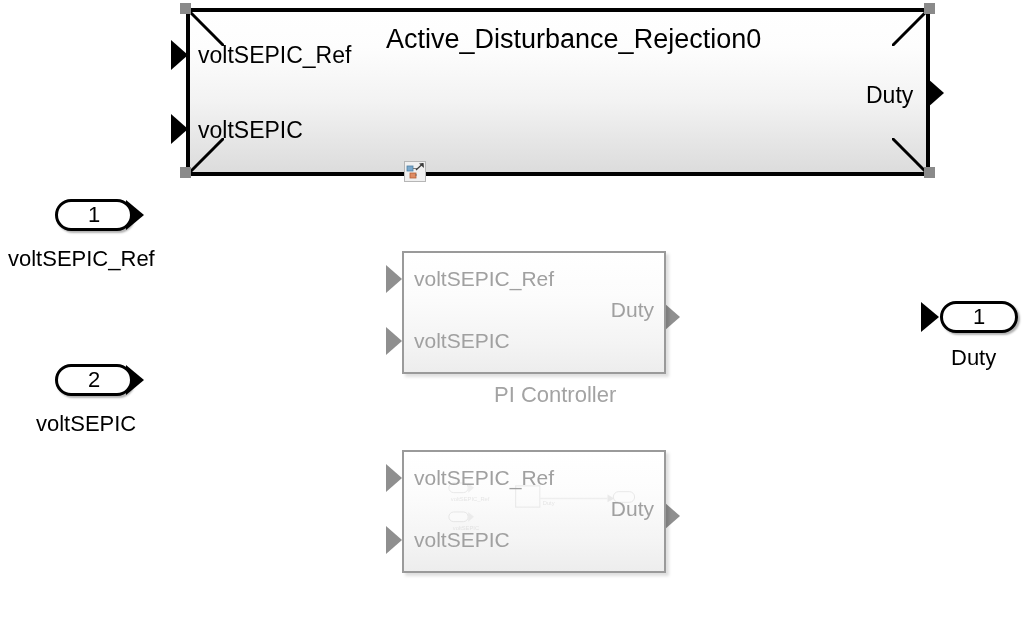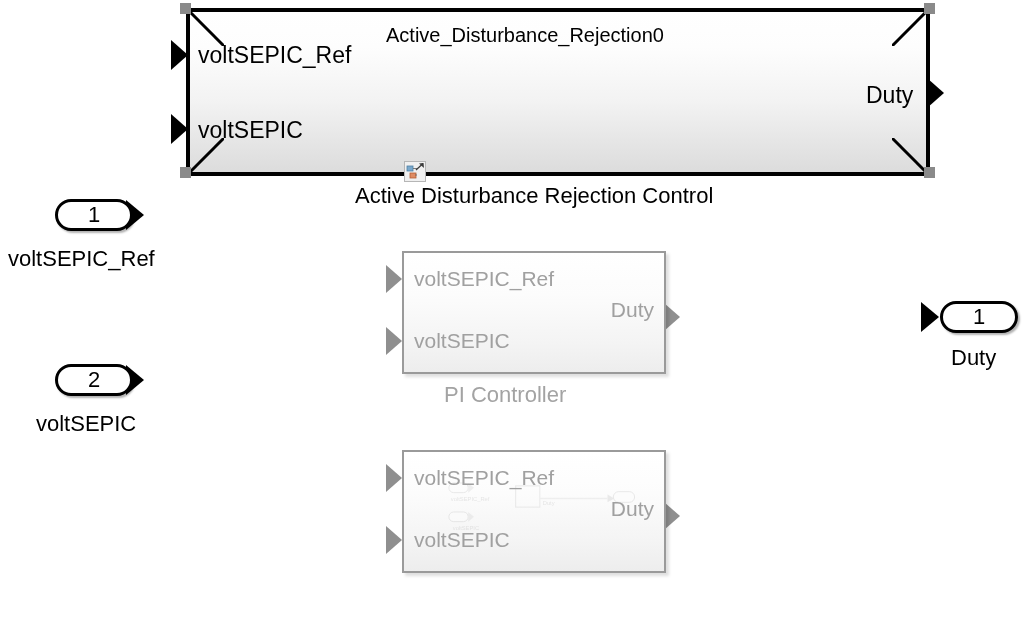--- a/index.html
+++ b/index.html
@@ -50,21 +50,21 @@
   }
   .sh-tl { left: 180px;  top: 3px; }
   .sh-tr { left: 924px;  top: 3px; }
   .sh-bl { left: 180px;  top: 167px; }
   .sh-br { left: 924px;  top: 167px; }
 
   .main-title {
     position: absolute;
     left: 386px;
     top: 24px;
-    font-size: 20px;
+    font-size: 27px;
     color: #000000;
     white-space: nowrap;
   }
   .main-port-label {
     position: absolute;
     font-size: 23px;
     color: #000000;
     white-space: nowrap;
   }
   .mpl-in1 { left: 198px; top: 42px; }
@@ -187,21 +187,21 @@
   .tg-in1-pi { left: 386px; top: 265px; }
   .tg-in2-pi { left: 386px; top: 327px; }
   .tg-out-pi { left: 664px; top: 303px; }
   .tg-in1-ol { left: 386px; top: 464px; }
   .tg-in2-ol { left: 386px; top: 526px; }
   .tg-out-ol { left: 664px; top: 502px; }
 
   .caption-grey {
     color: #a3a3a3;
   }
-  .caption-pi { left: 444px; top: 382px; }
+  .caption-pi { left: 494px; top: 382px; }
   .caption-ol { left: 436px; top: 583px; }
 
   
   .preview {
     position: absolute;
     left: 0; top: 0;
     width: 100%; height: 100%;
     opacity: 0.30;
     pointer-events: none;
   }
@@ -254,21 +254,20 @@
 
   <div class="tri-black-right tri-main-in1"></div>
   <div class="tri-black-right tri-main-in2"></div>
   <div class="tri-black-right tri-main-out"></div>
 
   <div class="main-title">Active_Disturbance_Rejection0</div>
   <div class="main-port-label mpl-in1">voltSEPIC_Ref</div>
   <div class="main-port-label mpl-in2">voltSEPIC</div>
   <div class="main-port-label mpl-out">Duty</div>
 
-  <div class="caption caption-main">Active Disturbance Rejection Control</div>
 
   <div class="tri-inport-out tio-1"></div>
   <div class="port-block pb-in1">
     <span>1</span>
   </div>
   <div class="port-caption pc-in1">voltSEPIC_Ref</div>
 
   <div class="tri-inport-out tio-2"></div>
   <div class="port-block pb-in2">
     <span>2</span>

